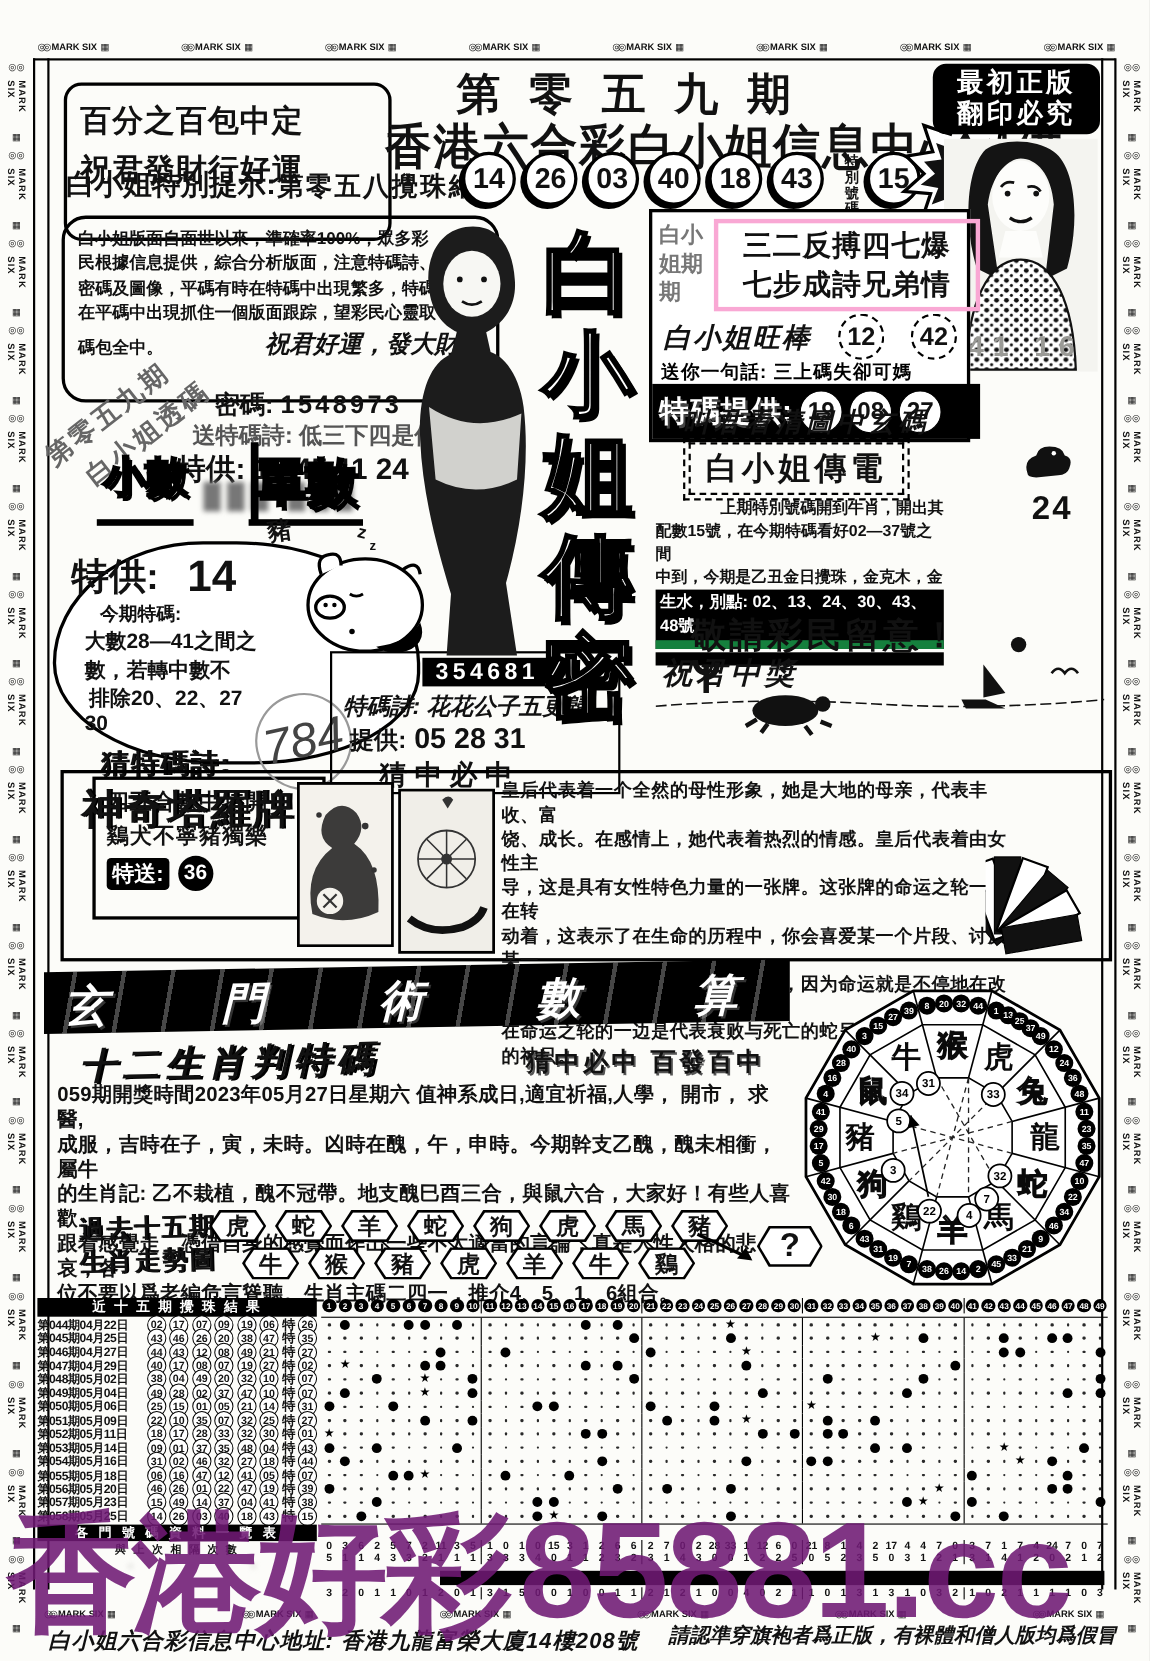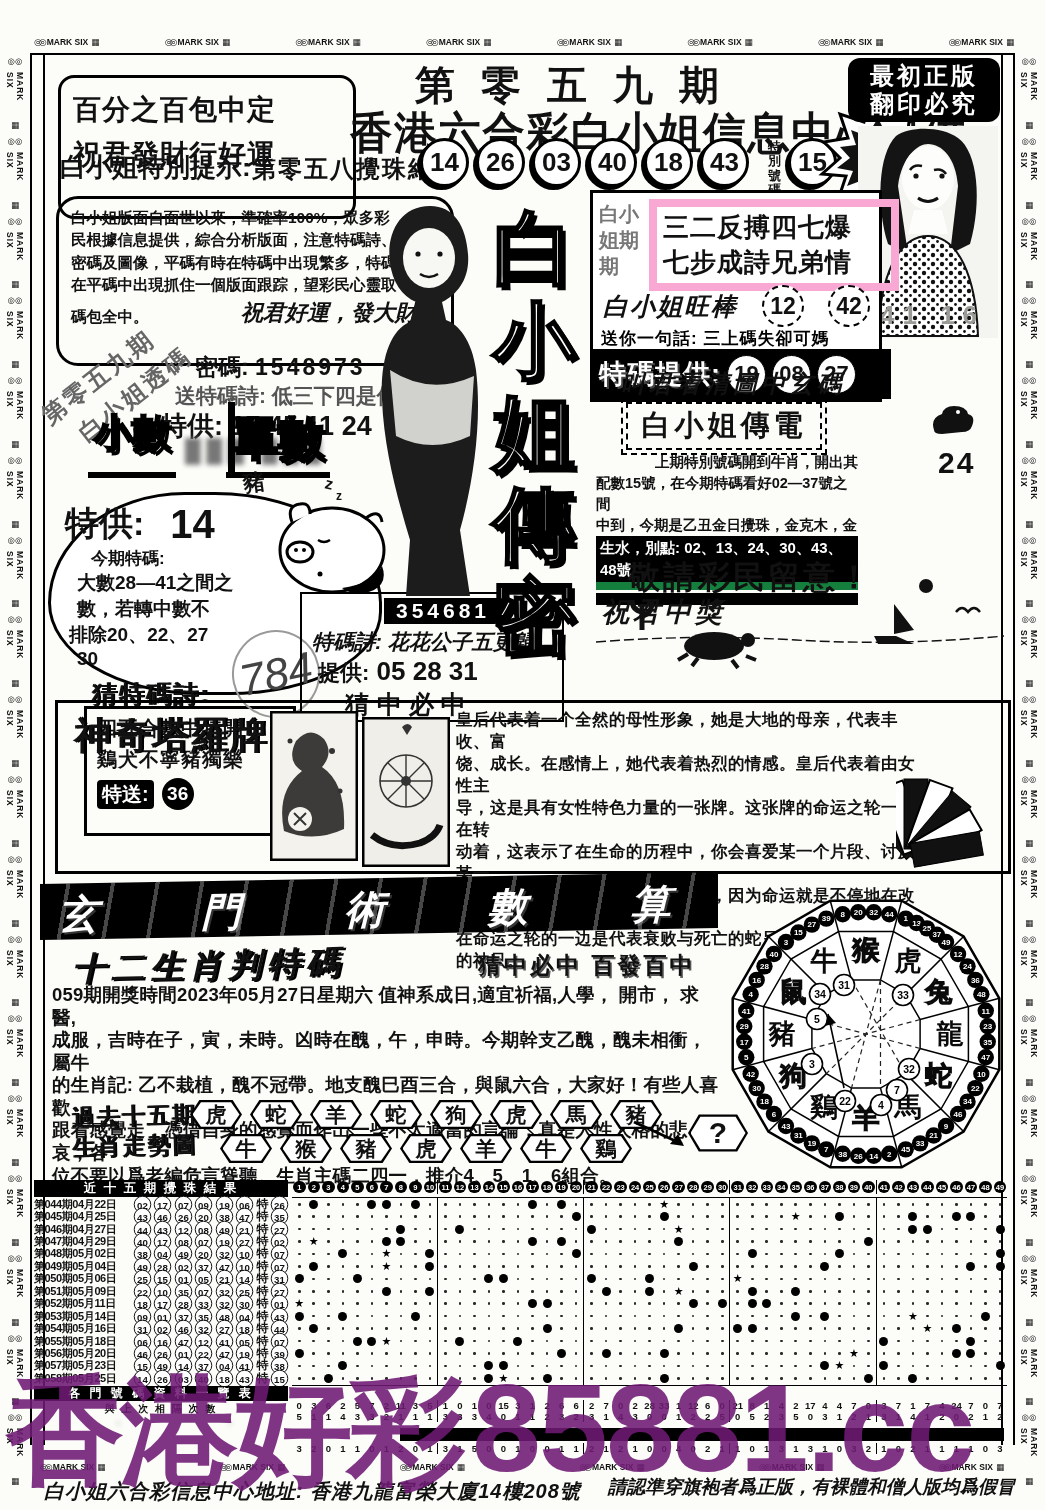--- a/index.html
+++ b/index.html
@@ -307,21 +307,21 @@
   </div>
   <div class="abs vline" style="left:228px;top:402px;height:75px;border-left:7px solid #000"></div>
   <div class="abs cloud" style="left:48px;top:492px;width:300px;height:185px;padding:6px 14px">
     <div style="display:flex;align-items:flex-end;gap:26px">
       <span class="b" style="font-size:34px">特供:</span>
       <span class="b" style="font-size:40px">14</span>
     </div>
     <div class="b" style="font-size:17px;margin-left:26px">今期特碼:</div>
     <div class="b" style="font-size:19px;margin-left:12px">大數28—41之間之</div>
     <div class="b" style="font-size:19px;margin-left:12px">數，若轉中數不</div>
-    <div class="b" style="font-size:19px;margin-left:4px">排除20、22、27</div>
+    <div class="b" style="font-size:19px;margin-left:16px">排除20、22、27</div>
     <div class="b" style="font-size:19px;margin-left:12px">30</div>
   </div>
   <div class="abs b" style="left:243px;top:468px;font-size:22px;transform:rotate(-8deg)">豬</div>
 
   <svg class="abs" style="left:262px;top:470px" width="140" height="125" viewBox="0 0 140 125">
     <text x="62" y="18" font-size="16" font-weight="bold" fill="#111" transform="rotate(14 62 18)">z</text>
     <text x="74" y="30" font-size="12" font-weight="bold" fill="#111">z</text>
     <ellipse cx="70" cy="80" rx="52" ry="42" fill="#fff" stroke="#000" stroke-width="3"></ellipse>
     <path d="M30 52 q-6 -16 8 -18 q10 -2 10 10" fill="#fff" stroke="#000" stroke-width="3"></path>
     <path d="M104 48 q14 -10 16 4" fill="none" stroke="#000" stroke-width="3"></path>
@@ -373,21 +373,21 @@
   <div class="abs" id="vertical-title" style="left:486px;top:208px;width:96px;display:flex;flex-direction:column;gap:10px;align-items:center">
       <div class="outline-big" style="font-size: 82px; line-height: 1;">白</div>
       <div class="outline-big" style="font-size: 82px; line-height: 1;">小</div>
       <div class="outline-big" style="font-size: 82px; line-height: 1;">姐</div>
       <div class="outline-big" style="font-size: 82px; line-height: 1;">傳</div>
       <div class="outline-big" style="font-size: 82px; line-height: 1;">密</div>
     </div>
 
   <div class="abs" style="left:590px;top:190px;width:286px;height:206px;border:3px solid #000;background:#fff">
     <div class="abs gray-rough" style="left:6px;top:8px;width:44px;font-size:20px;line-height:1.3;color:#777">白小姐期期</div>
-    <div class="abs b" style="left:56px;top:6px;width:222px;border:8px solid #f9a8d4;padding:3px 6px;font-size:26px;line-height:1.35;letter-spacing:1px;">
+    <div class="abs b" style="left:56px;top:6px;width:222px;border:4px solid #f9a8d4;padding:3px 6px;font-size:26px;line-height:1.35;letter-spacing:1px;text-align:center">
       <div>三二反搏四七爆</div>
       <div>七步成詩兄弟情</div>
     </div>
     <div class="abs" style="left:10px;top:92px;display:flex;align-items:center;gap:24px">
       <span class="b" style="font-size:25px;font-style:italic;letter-spacing:2px">白小姐旺棒</span>
       <span class="dashcirc" style="width:38px;height:38px;font-size:23px">12</span>
       <span class="dashcirc" style="width:38px;height:38px;font-size:23px">42</span>
     </div>
     <div class="abs gray-rough" style="left:8px;top:134px;font-size:17px;color:#000000;letter-spacing:1px">送你一句話: 三上碼失卻可媽</div>
     <div class="abs" style="left:0;top:156px;width:100%;height:50px;background:#000;display:flex;align-items:center;gap:6px;padding:0 6px">

